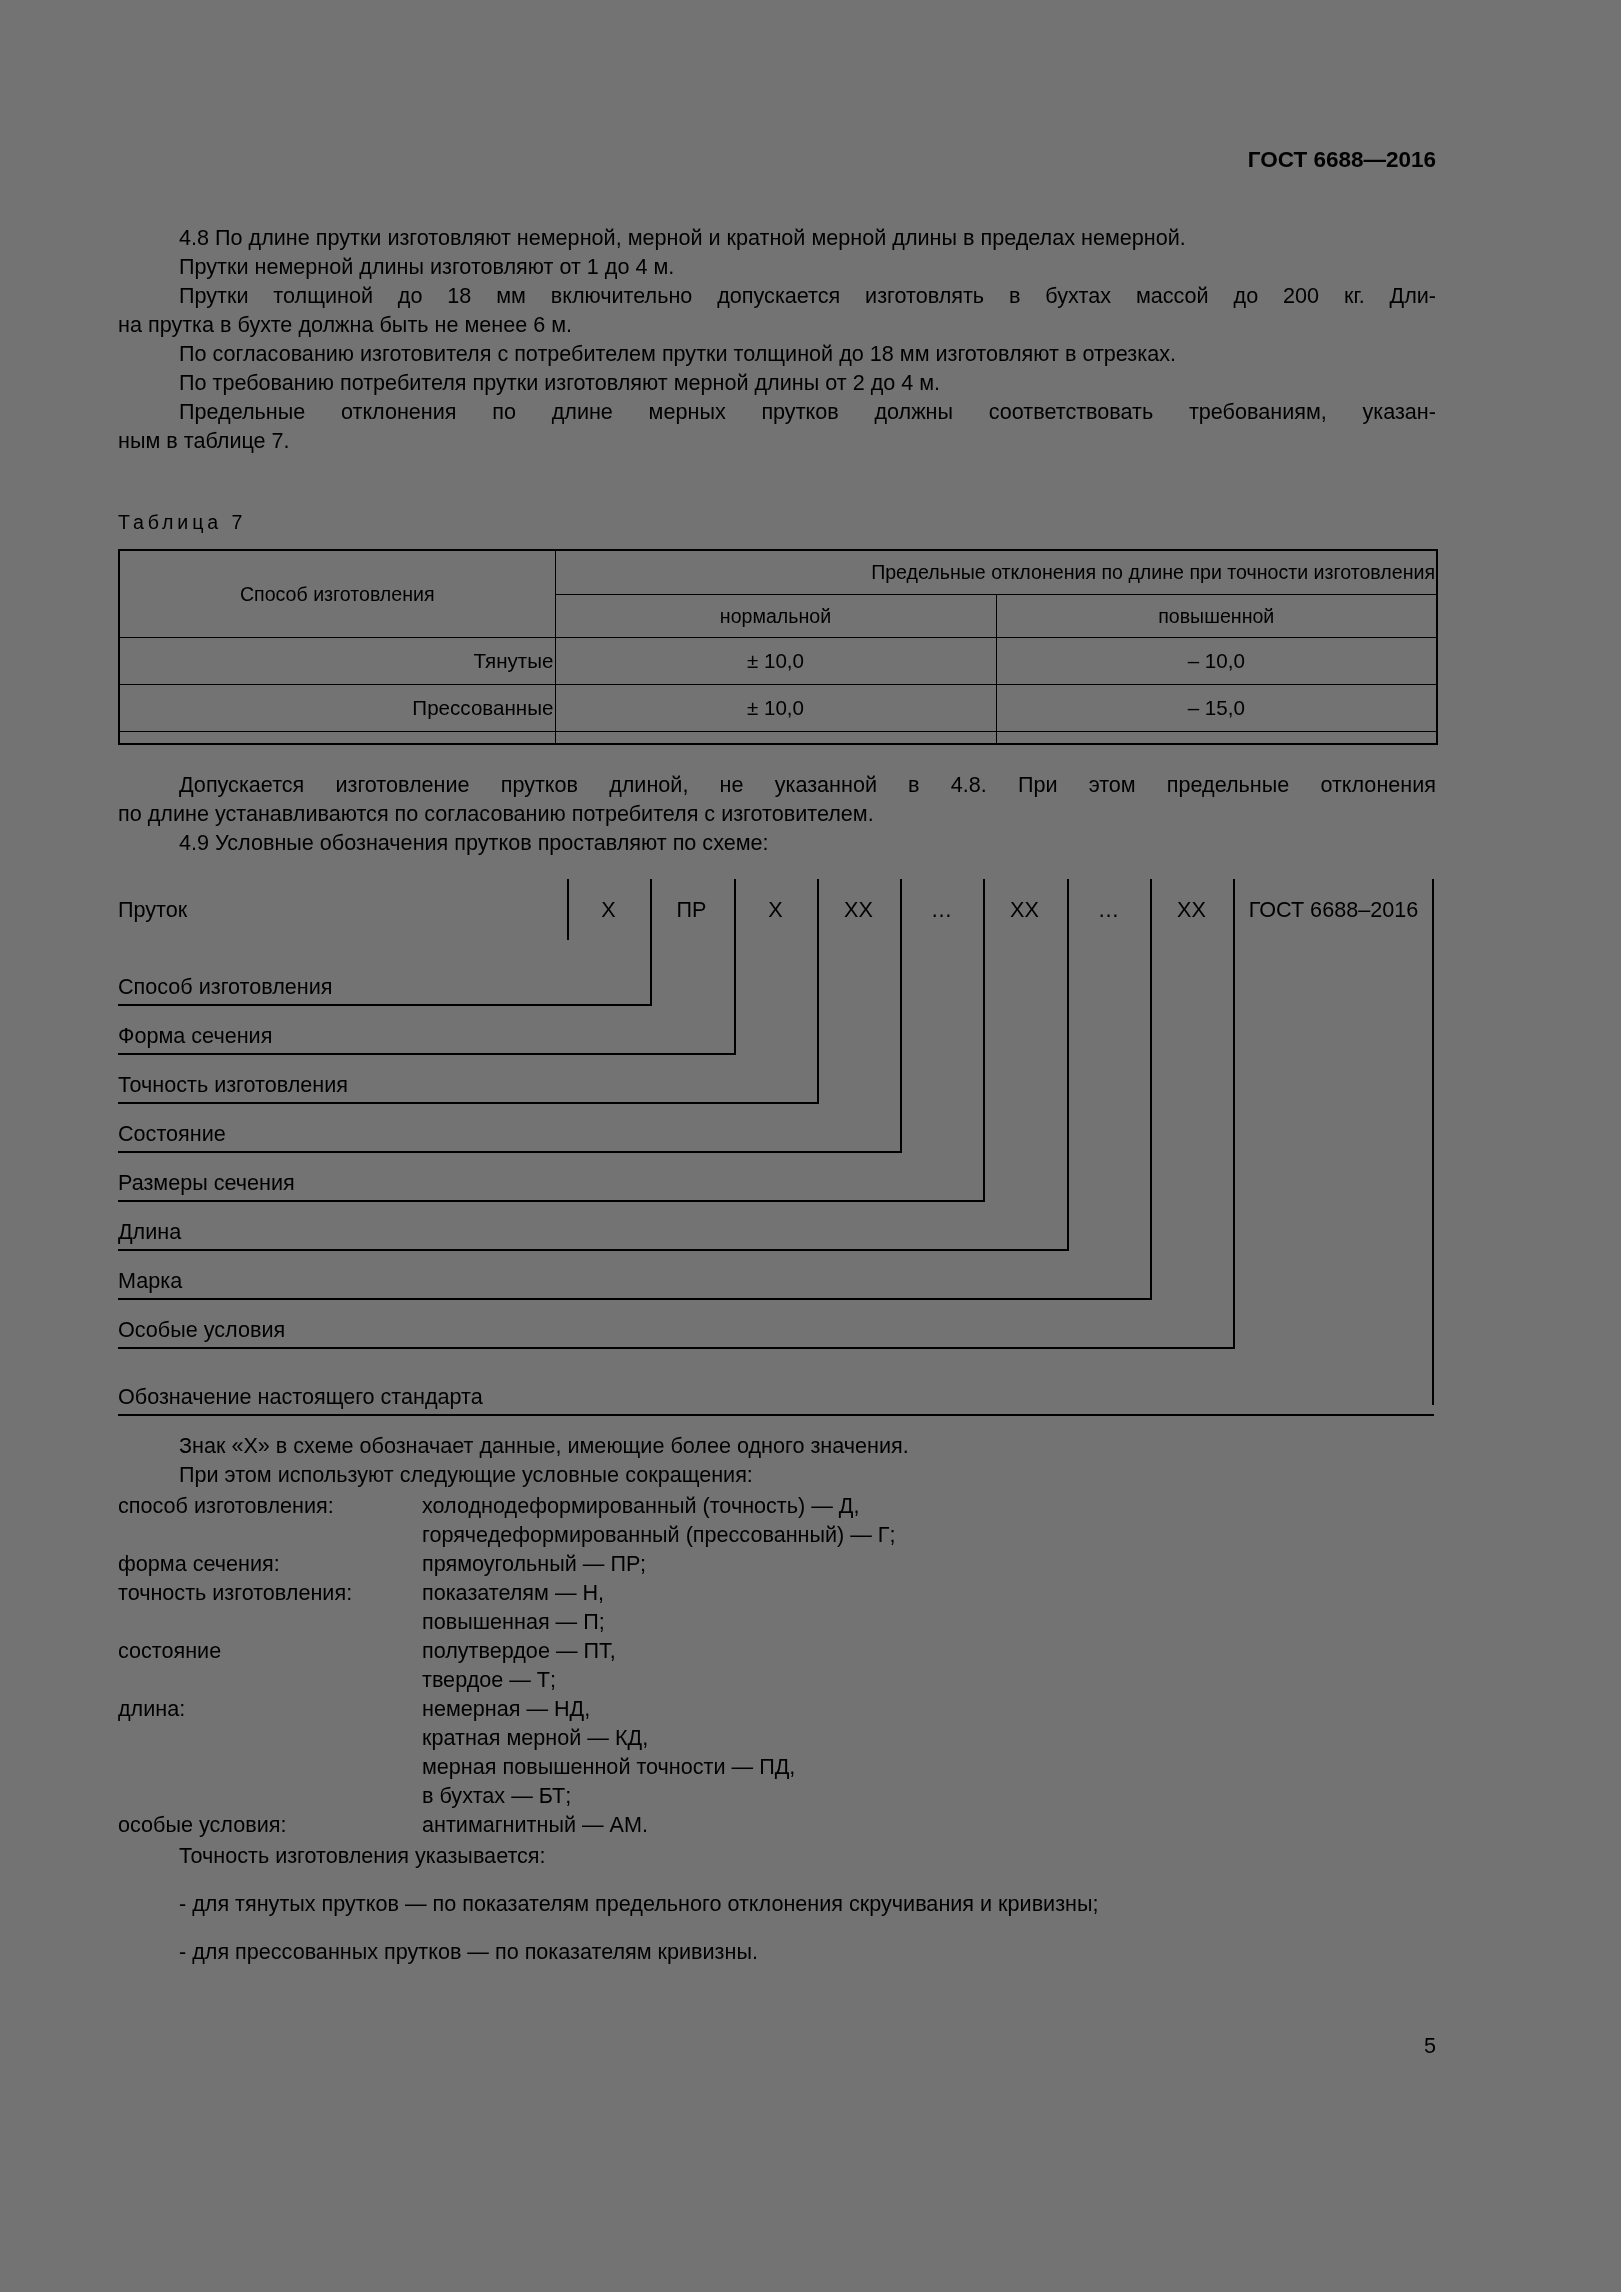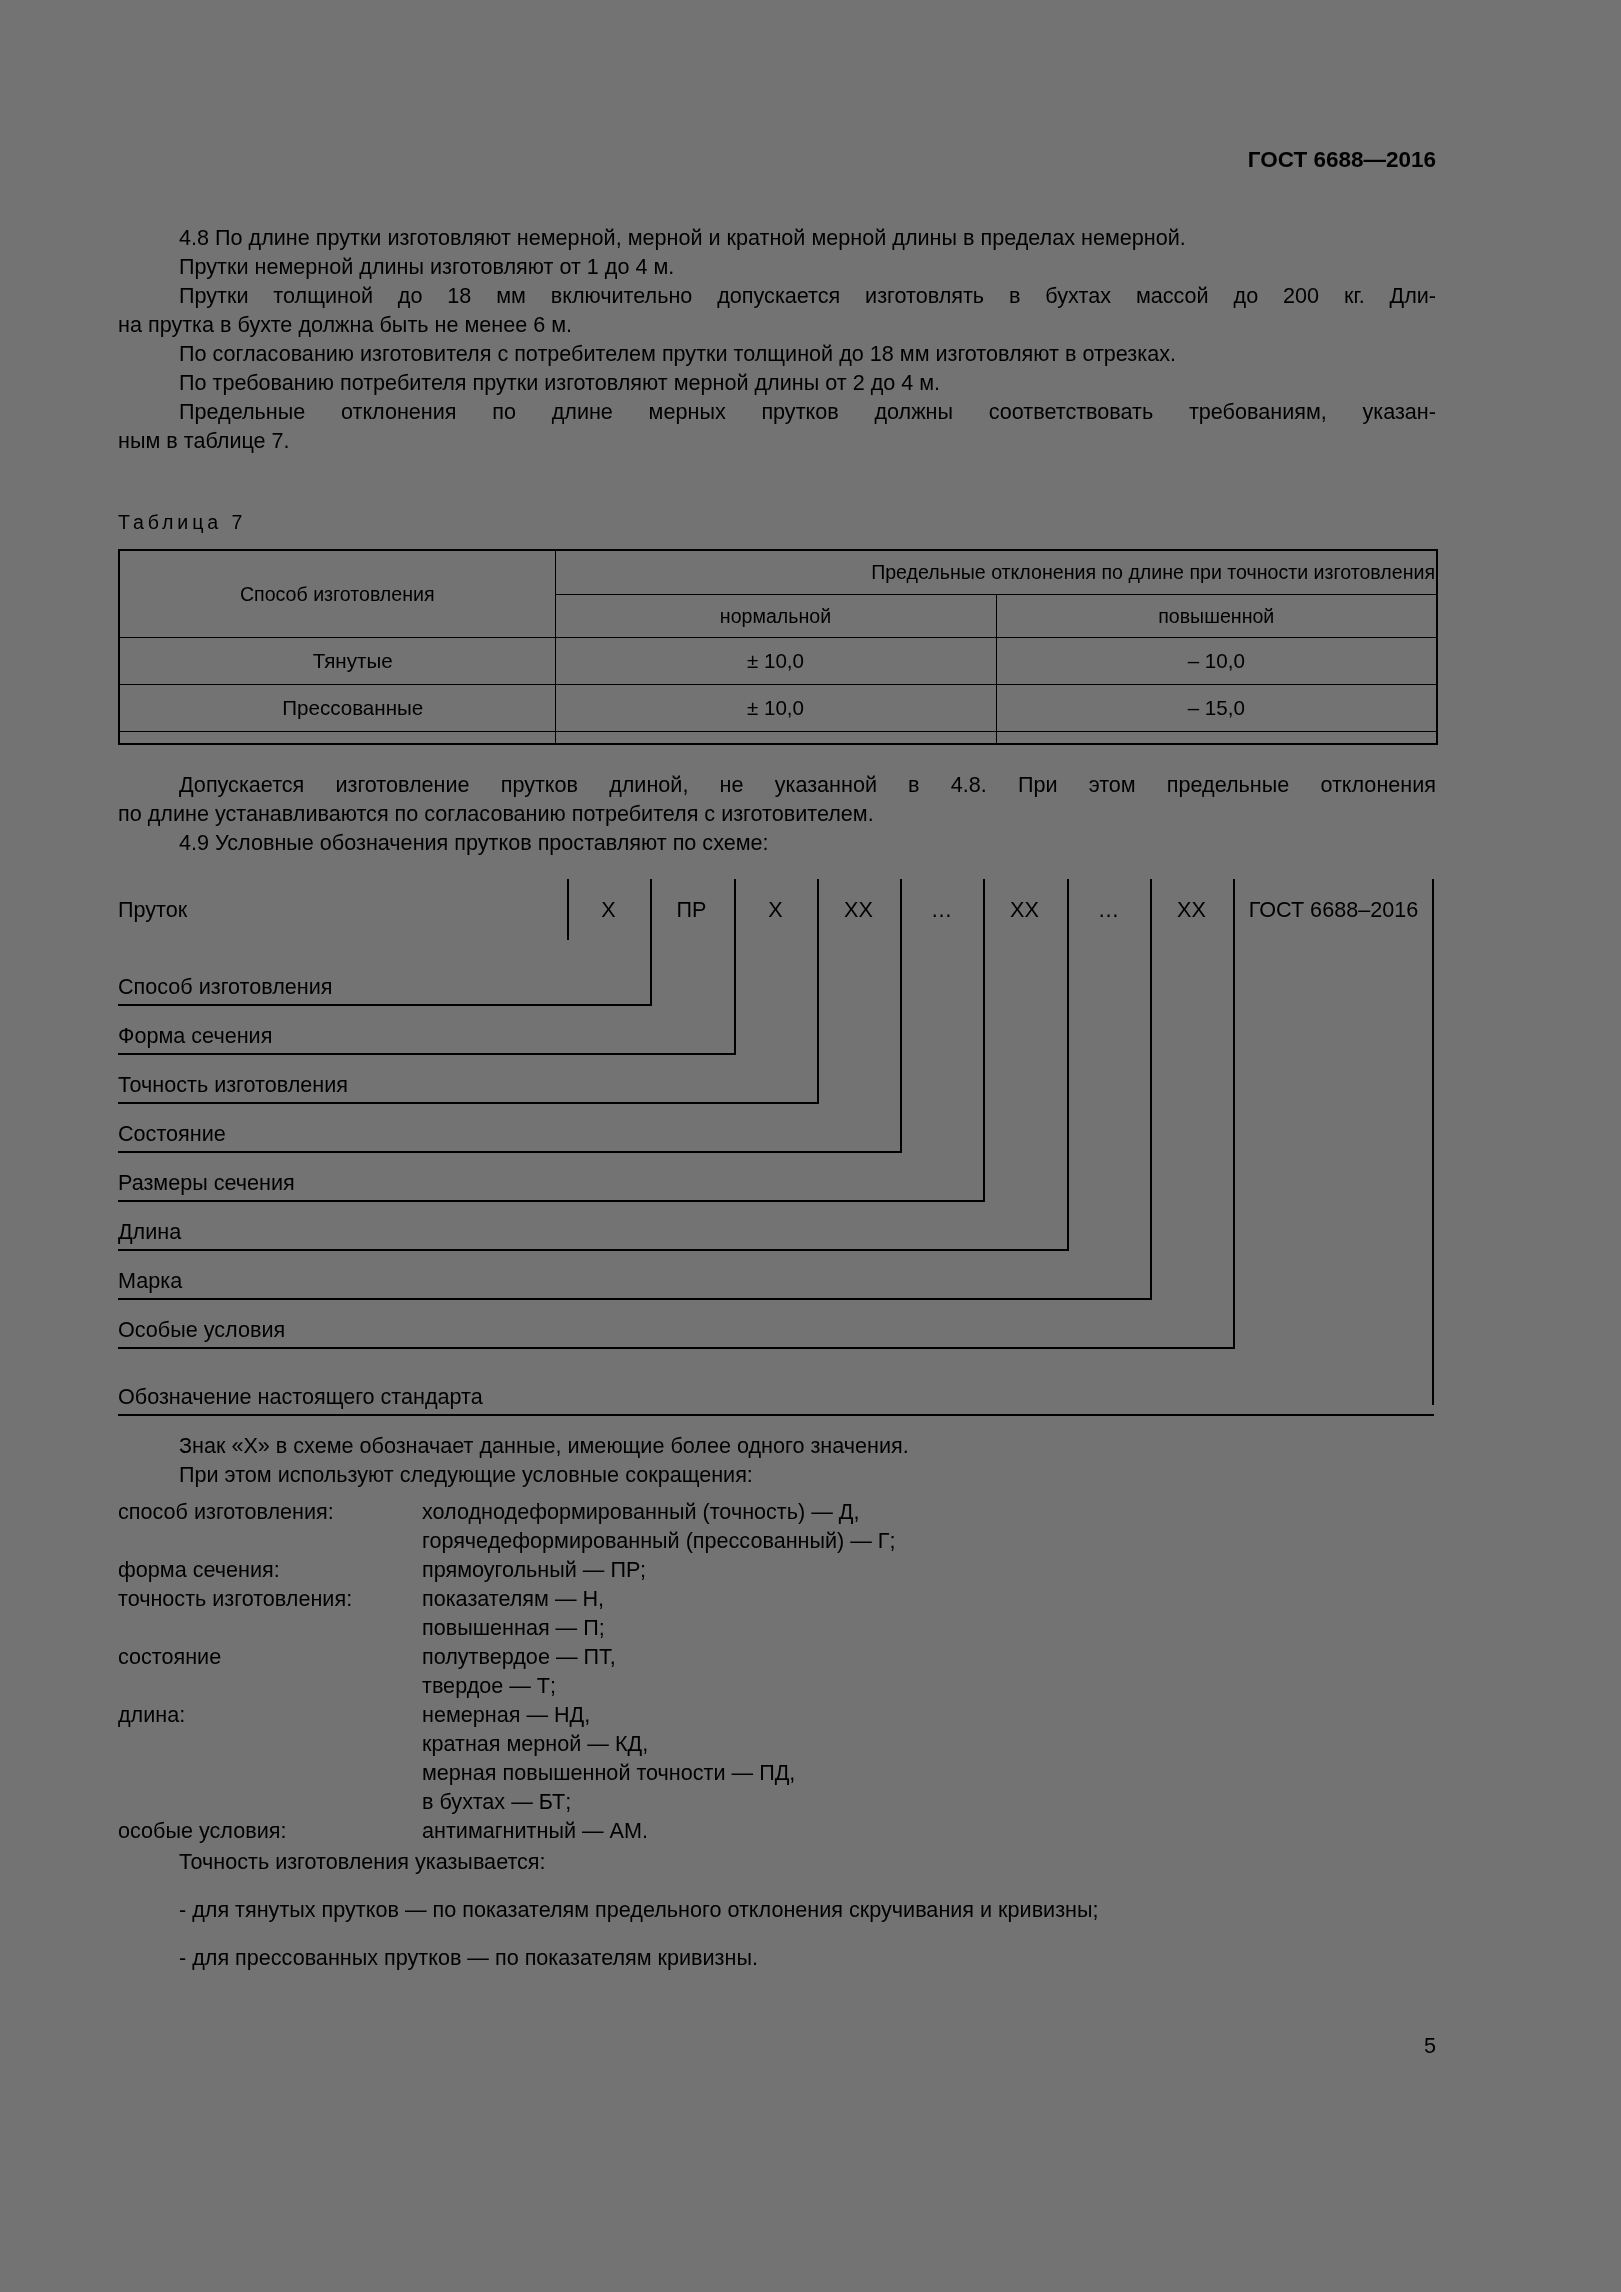--- a/index.html
+++ b/index.html
@@ -41,21 +41,21 @@
     table-layout: fixed;
     border-collapse: collapse;
     border: 2px solid #000;
     border-bottom-width: 2.9px;
   }
   table.t7 td { border: 1.5px solid #000; }
   .th-method { text-align: center; vertical-align: middle; font-size: 19.6px; }
   .th-group  { text-align: right; vertical-align: middle; height: 45px; font-size: 19.6px; }
   .th-sub    { text-align: center; vertical-align: middle; height: 43px; font-size: 19.6px; }
   .data-row td { height: 47px; vertical-align: middle; font-size: 20.6px; }
-  .td-method { text-align: center; padding-left: 32px; }
+  .td-method { text-align: right; padding-left: 32px; }
   .td-val    { text-align: center; }
   .spacer-row td { border: none; height: 11.8px; }
 
   .block-mid { margin-top: 25.5px; }
 
   .scheme { position: relative; margin-top: 21.6px; width: 1318px; height: 529px; }
   .scheme-product { position: absolute; left: 0; top: 0; height: 61px; line-height: 61px; font-size: 21.6px; }
   .scheme-cell {
     position: absolute; top: 0; width: 83px; height: 61px;
     line-height: 61px; text-align: center; font-size: 21.6px;
@@ -68,21 +68,21 @@
   .scheme-label {
     position: absolute; left: 0; height: 33px;
     border-bottom: 2px solid #000;
     display: flex; align-items: flex-end;
     padding-bottom: 3.9px;
     font-size: 21.6px;
   }
 
   .block-notes { margin-top: 23.5px; }
 
-  .abbr { margin-top: 8px; }
+  .abbr { margin-top: 2px; }
   .abbr-row { display: flex; }
   .abbr-term { width: 304px; flex-shrink: 0; font-size: 21.6px; line-height: 29px; }
   .abbr-defs { font-size: 21.6px; line-height: 29px; }
 
   .block-bottom { margin-top: 2px; }
 
   .page-number {
     position: absolute;
     top: 2031px; right: 185px;
     font-size: 21.6px; line-height: 29px;

